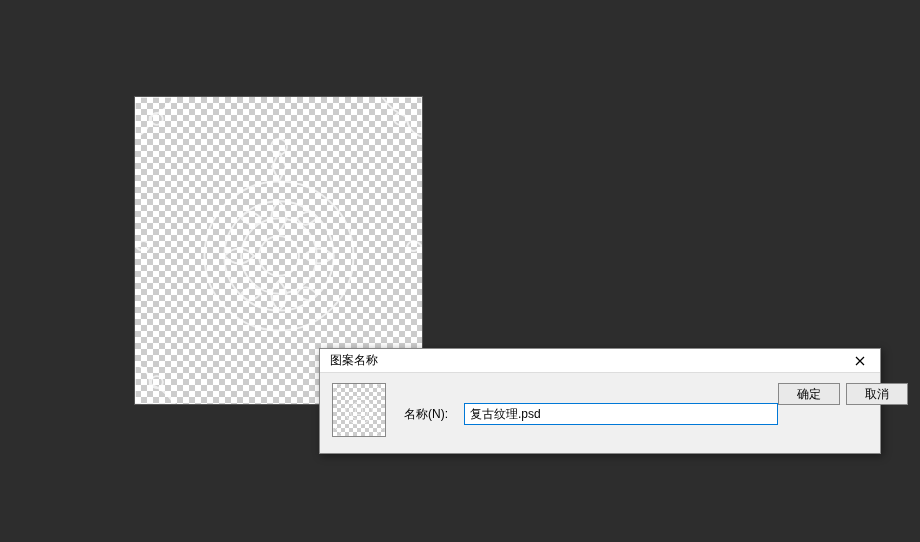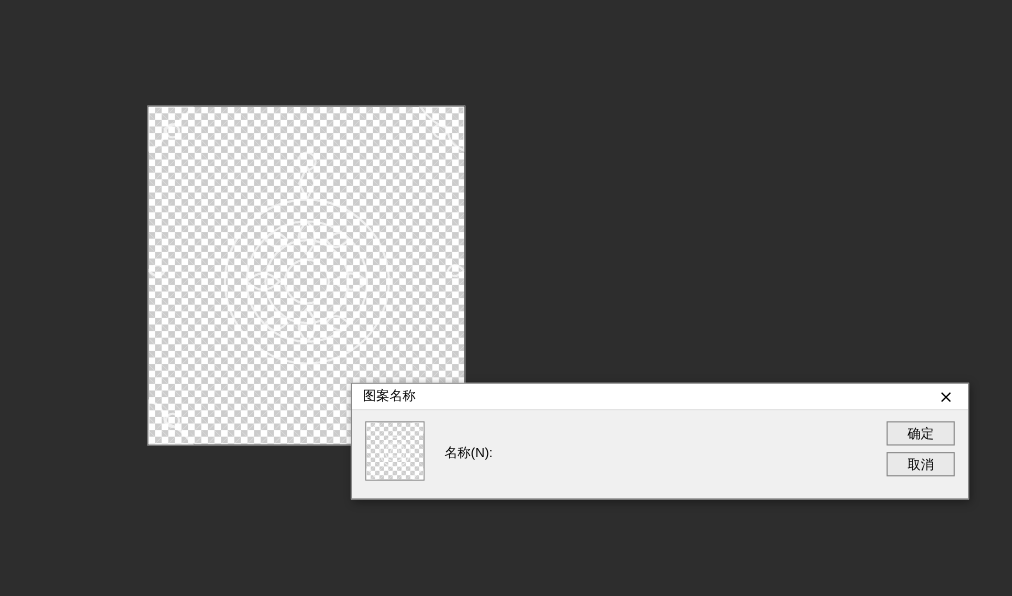--- a/index.html
+++ b/index.html
@@ -120,21 +120,21 @@
       border: 1px solid #0078d7;
       padding: 2px 5px;
       font-size: 12px;
       font-family: inherit;
       background: #fff;
       outline: none;
     }
     .button-col {
       margin-left: auto;
       display: flex;
-      flex-direction: column;
+      flex-direction: row;
       gap: 6px;
       justify-content: center;
     }
     .dlg-button {
       width: 62px;
       height: 22px;
       border: 1px solid #888;
       background: #e9e9e9;
       font-size: 12px;
       cursor: pointer;
@@ -198,19 +198,20 @@
           <circle cx="27" cy="28" r="4"></circle>
           <path d="M0 0 L10 0 Q7 5 0 10 Z"></path>
           <path d="M54 0 L44 0 Q47 5 54 10 Z"></path>
           <path d="M0 54 L10 54 Q7 49 0 44 Z"></path>
           <path d="M54 54 L44 54 Q47 49 54 44 Z"></path>
         </g>
       </svg>
     </div>
     <div class="name-section">
       <span class="name-label">名称(N):</span>
+      <input class="name-input" type="text" value="复古纹理.psd" style="">
     </div>
     <div class="button-col">
       <button class="dlg-button">确定</button>
       <button class="dlg-button">取消</button>
     </div>
   </div>
 </div>
 
 </body></html>

